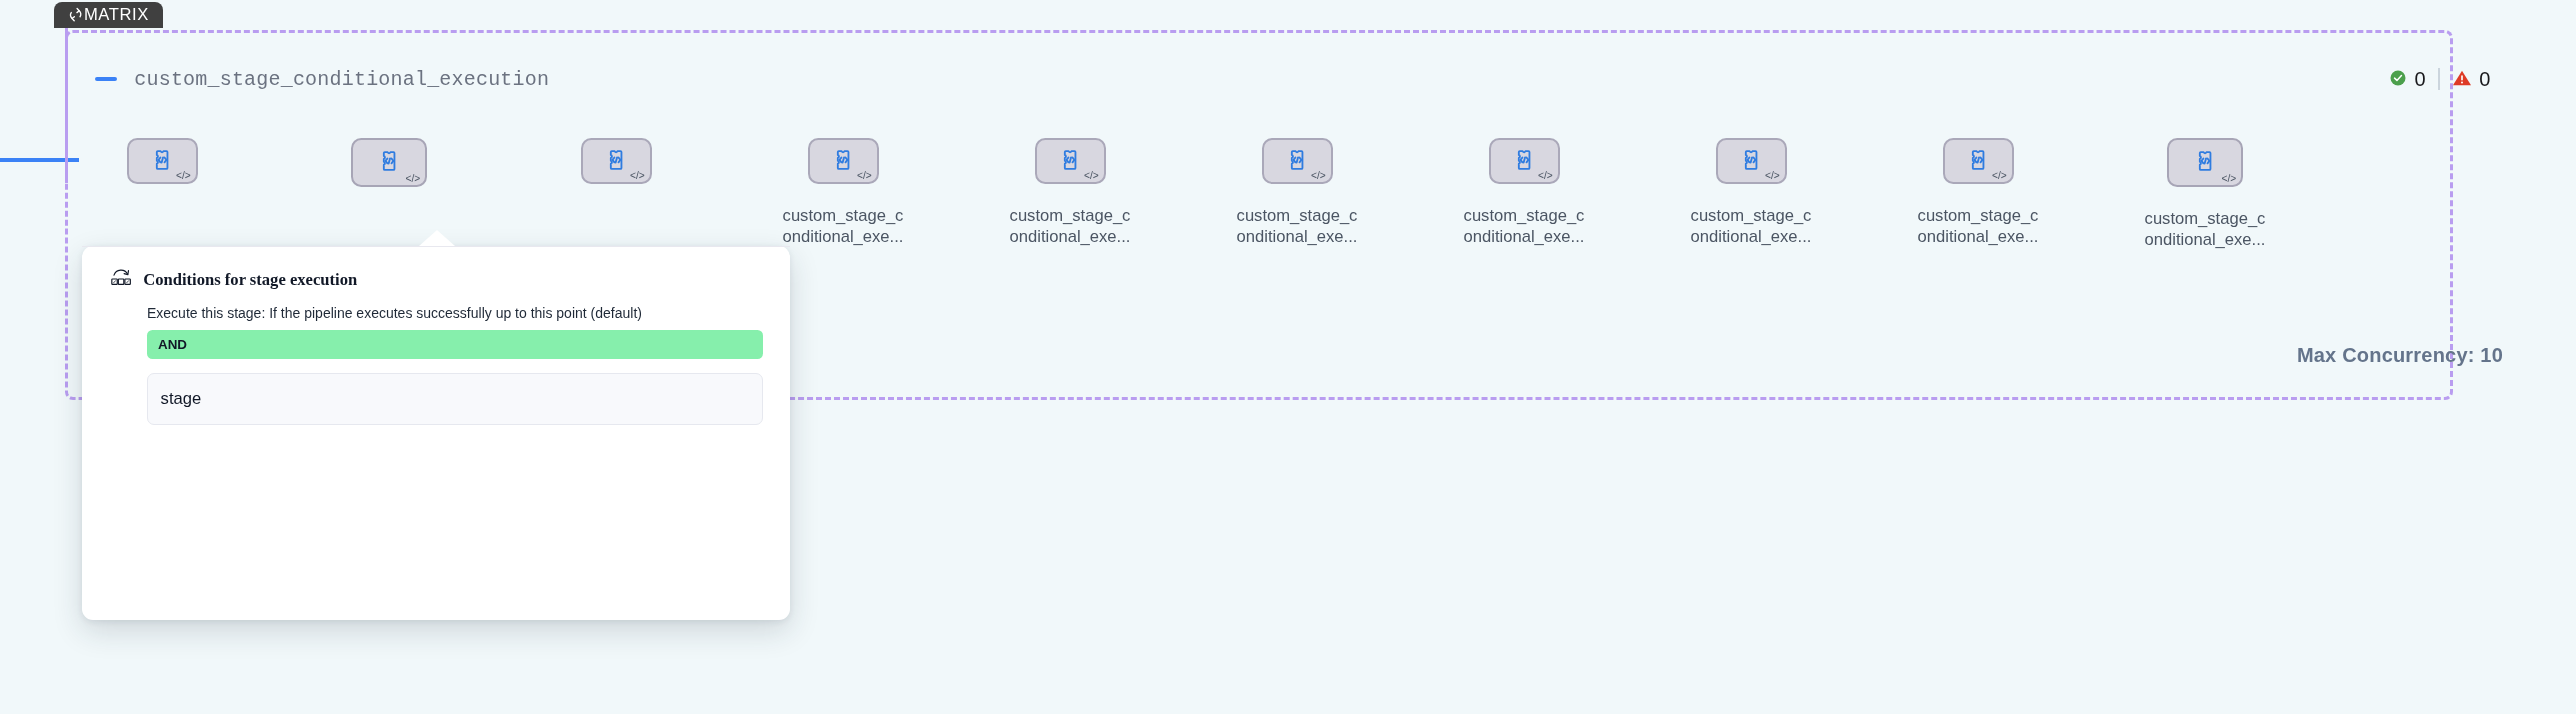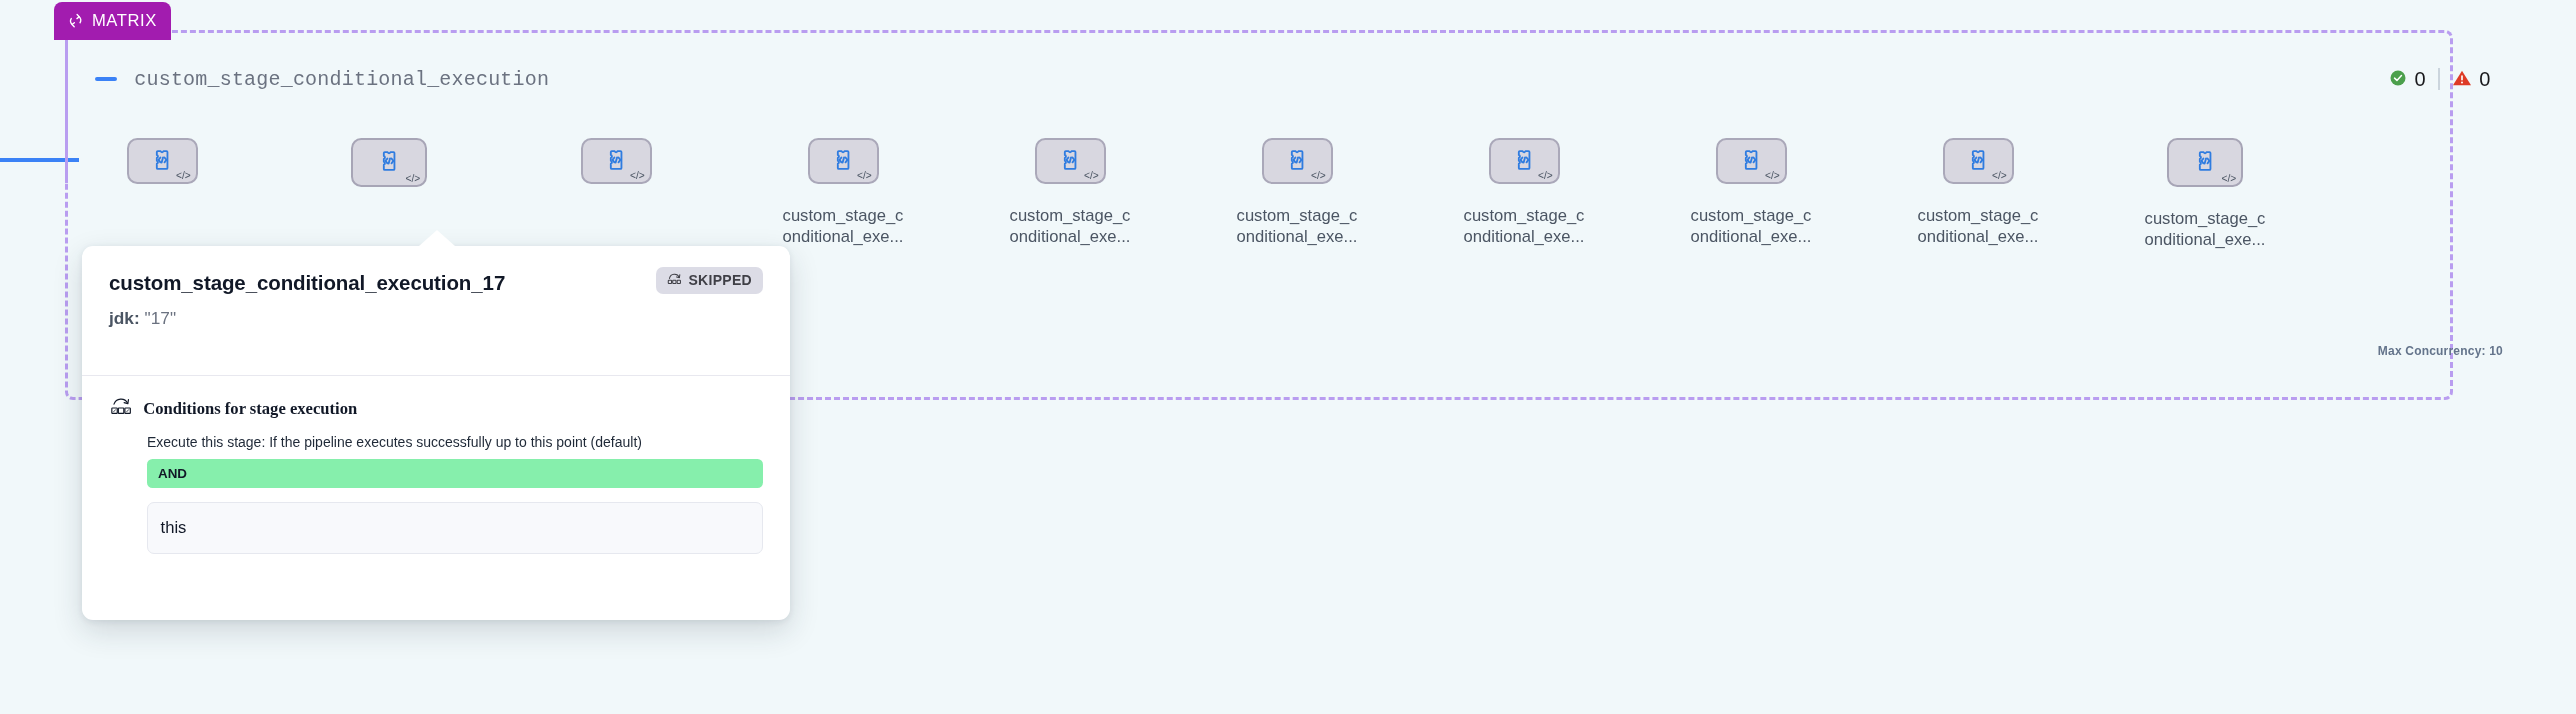--- a/index.html
+++ b/index.html
@@ -51,27 +51,26 @@
     width: 3.2px;
     height: 175px;
     background: #b99df0;
   }
 
   
   .matrix-tab {
     position: absolute;
     left: 54px;
     top: 1.6px;
-    height: 38px;
+    height: 26px;
     padding: 0 14px 0 12.6px;
-    background: #a21caf;
+    background: #404040;
     border-radius: 8px 8px 0 0;
     display: flex;
     align-items: center;
-    gap: 8px;
   }
   .matrix-tab .tab-label {
     color: #ffffff;
     font-size: 16.6px;
     font-weight: 500;
     letter-spacing: 0.6px;
   }
   .loop-icon { display: block; }
 
   
@@ -177,21 +176,21 @@
     word-break: break-all;
     white-space: pre-line;
   }
   .node-label.hidden-behind { visibility: hidden; }
 
   
   .max-concurrency {
     position: absolute;
     right: 73px;
     top: 344px;
-    font-size: 12px;
+    font-size: 20px;
     font-weight: bold;
     color: #64748b;
     letter-spacing: 0.2px;
   }
 
   
   .tooltip-card {
     position: absolute;
     left: 82px;
     top: 246px;
@@ -476,38 +475,20 @@
         <div class="node-label">custom_stage_c
 onditional_exe...</div>
       </div>
     </div>
 
   <div class="max-concurrency">Max Concurrency: 10</div>
 
   <div class="tooltip-card">
     <div class="tooltip-arrow"></div>
 
-    <div class="tt-head">
-      <div class="tt-title">custom_stage_conditional_execution_17</div>
-      <div class="tt-subline"><b>jdk:</b>
-        <span>"17"</span>
-      </div>
-      <div class="tt-status-badge">
-        <span>
-          <svg width="15" height="12.6" viewBox="0 0 20 17" fill="none" stroke="#3f3f46" stroke-width="1.4">
-            <path d="M3.2 8.6 A7 7 0 0 1 16.4 7.2" stroke-linecap="round"></path>
-            <polyline points="17.2 3.6 16.6 7.6 12.8 6.6" stroke-linecap="round" stroke-linejoin="round"></polyline>
-            <rect x="1.6" y="11.2" width="4.4" height="4.4" rx="0.7"></rect>
-            <rect x="7.6" y="11.2" width="4.4" height="4.4" rx="0.7"></rect>
-            <rect x="13.6" y="11.2" width="4.4" height="4.4" rx="0.7"></rect>
-          </svg>
-        </span>
-        <span class="badge-text">SKIPPED</span>
-      </div>
-    </div>
 
     <div class="tt-divider"></div>
 
     <div class="tt-body">
       <div class="tt-section-head">
         <span>
           <svg width="24" height="21" viewBox="0 0 30 27" fill="none" stroke="#111827" stroke-width="1.5">
             <path d="M6 10.5 A9.5 9.5 0 0 1 23.5 9.2" stroke-linecap="round"></path>
             <polyline points="24.6 4.6 23.8 9.8 19 8.6" stroke-linecap="round" stroke-linejoin="round"></polyline>
             <rect x="3.2" y="15.4" width="7" height="7" rx="0.8"></rect>
@@ -516,19 +497,19 @@
             <path d="M5 20.8 L8.4 17.2" stroke-width="1"></path>
             <path d="M21.8 20.8 L25.2 17.2" stroke-width="1"></path>
           </svg>
         </span>
         <span class="tt-section-title">Conditions for stage execution</span>
       </div>
 
       <div class="tt-sub-block">
         <div class="tt-execute-line">Execute this stage: If the pipeline executes successfully up to this point (default)</div>
         <div class="tt-operator-pill">AND</div>
-        <div class="tt-expr-box">this</div>
+        <div class="tt-expr-box">stage</div>
       </div>
     </div>
   </div>
 
 </div>
 
 
 </body></html>

